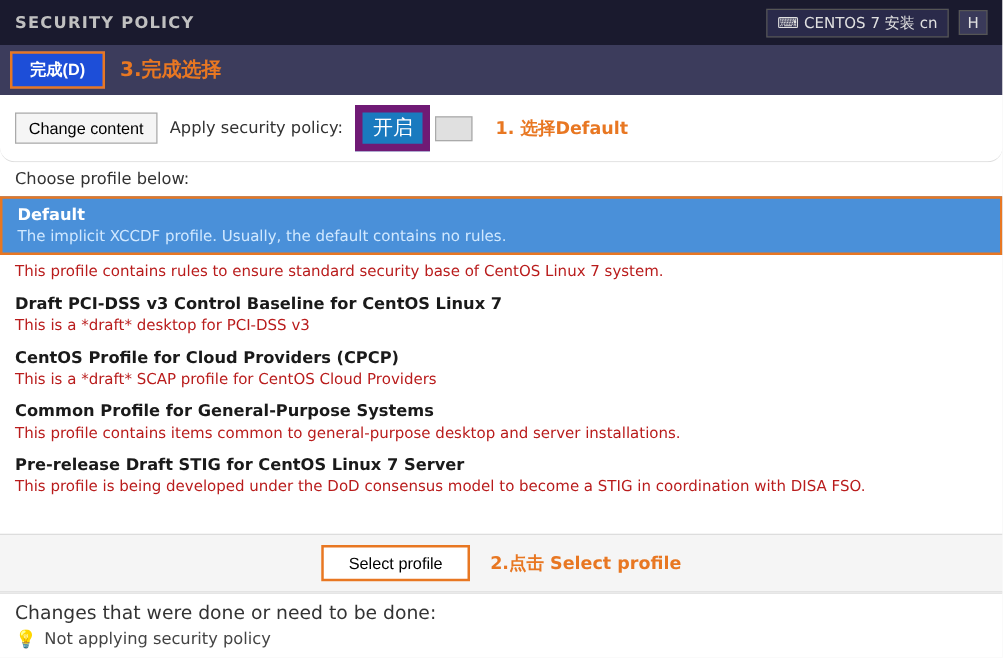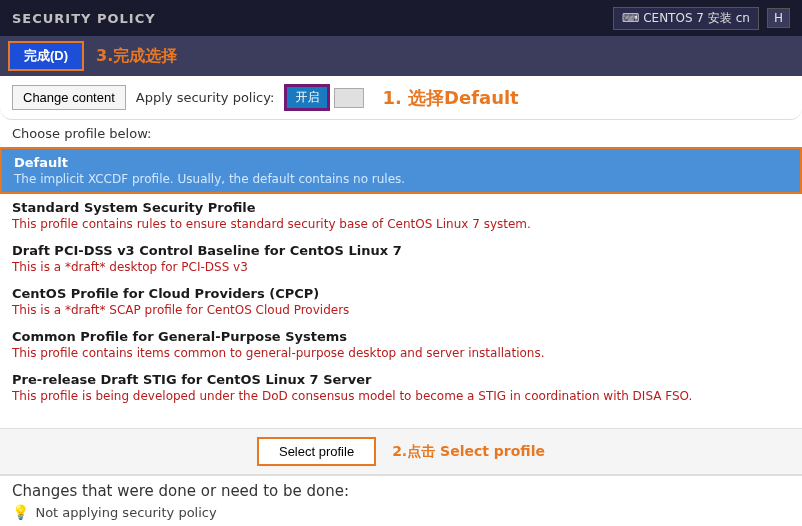--- a/index.html
+++ b/index.html
@@ -105,34 +105,34 @@
       color: #333;
     }
     .toggle-container {
       display: flex;
       align-items: center;
       gap: 4px;
     }
     .toggle-btn {
       background: #1a7abf;
       color: white;
-      border: 3px solid #701a75;
+      border: 6px solid #701a75;
       padding: 2px 8px;
-      font-size: 12px;
+      font-size: 16px;
       cursor: pointer;
     }
     .toggle-off {
       background: #e0e0e0;
       border: 1px solid #aaa;
       width: 30px;
       height: 20px;
     }
     .step-hint {
       color: #e87722;
-      font-size: 18px;
+      font-size: 14px;
       font-weight: bold;
       margin-left: 8px;
       text-align: center;
     }
 
     
     .profile-area {
       flex: 1;
       overflow-y: auto;
       padding: 0;
@@ -260,21 +260,20 @@
 
   <div class="profile-area">
     <div class="choose-label">Choose profile below:</div>
 
     <div id="profile-list">
         <div class="profile-item selected">
           <div class="profile-name">Default</div>
           <div class="profile-desc">The implicit XCCDF profile. Usually, the default contains no rules.</div>
         </div>
         <div class="profile-item">
-          <div class="profile-name">Standard System Security Profile</div>
           <div class="profile-desc">This profile contains rules to ensure standard security base of CentOS Linux 7 system.</div>
         </div>
         <div class="profile-item">
           <div class="profile-name">Draft PCI-DSS v3 Control Baseline for CentOS Linux 7</div>
           <div class="profile-desc">This is a *draft* desktop for PCI-DSS v3</div>
         </div>
         <div class="profile-item">
           <div class="profile-name">CentOS Profile for Cloud Providers (CPCP)</div>
           <div class="profile-desc">This is a *draft* SCAP profile for CentOS Cloud Providers</div>
         </div>

